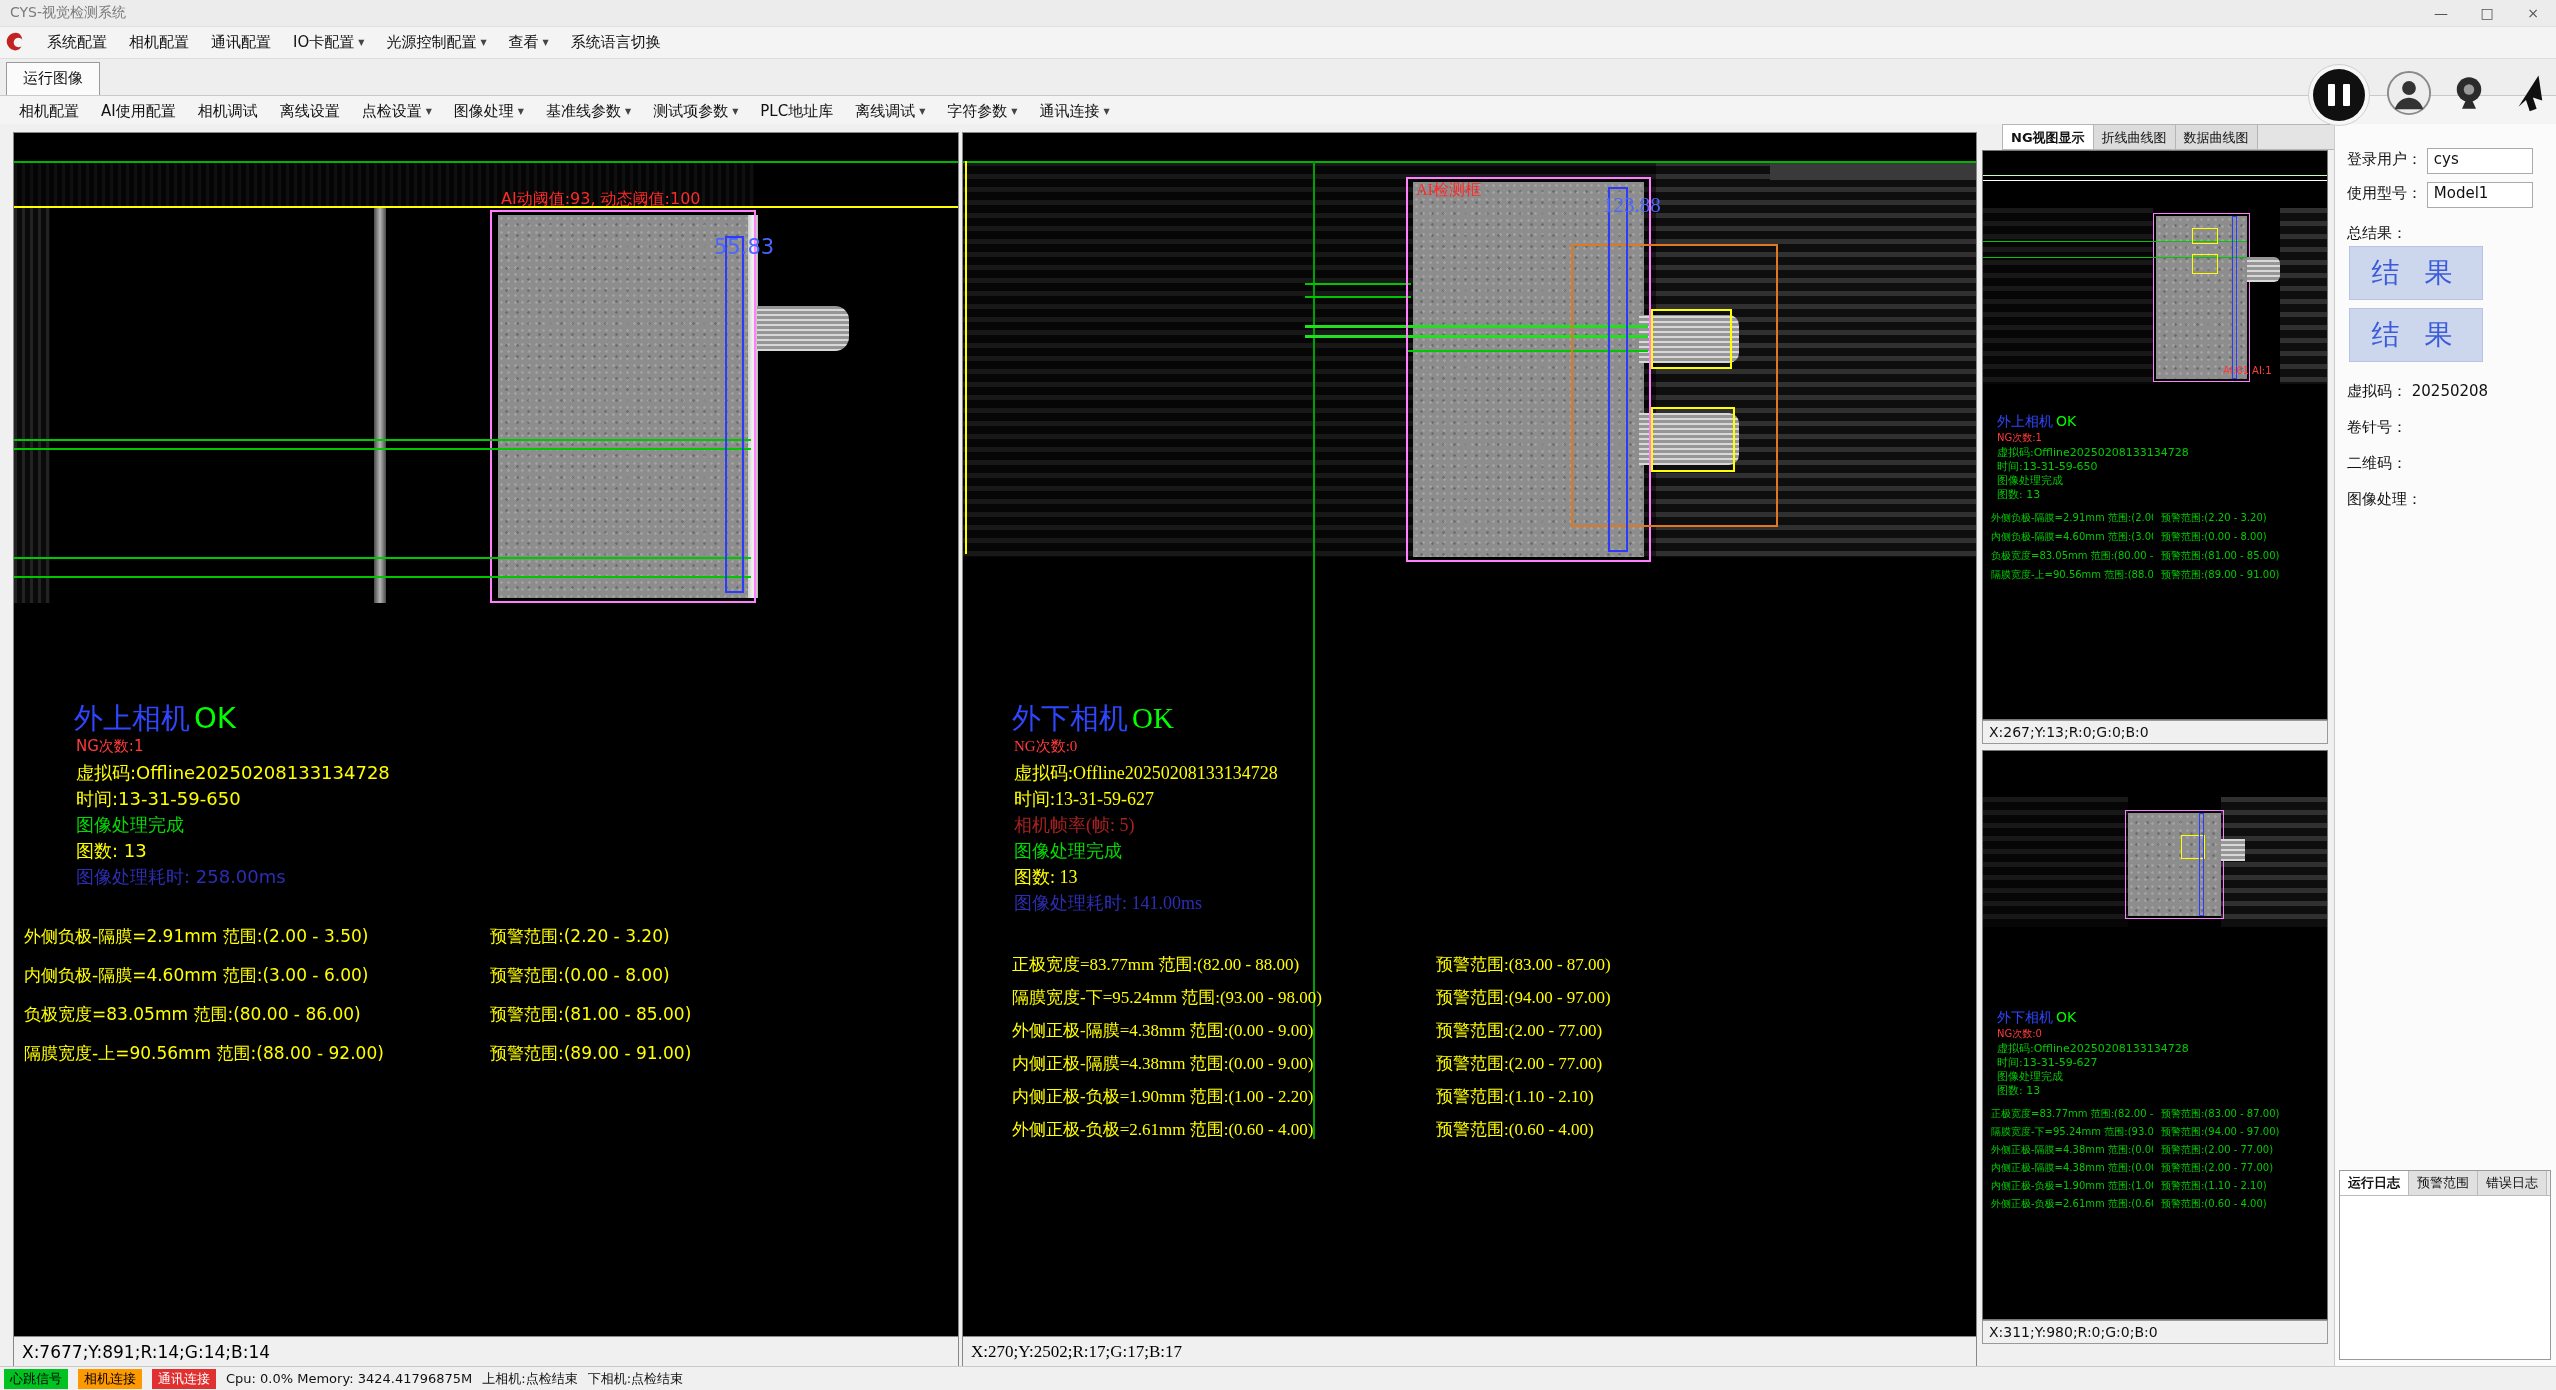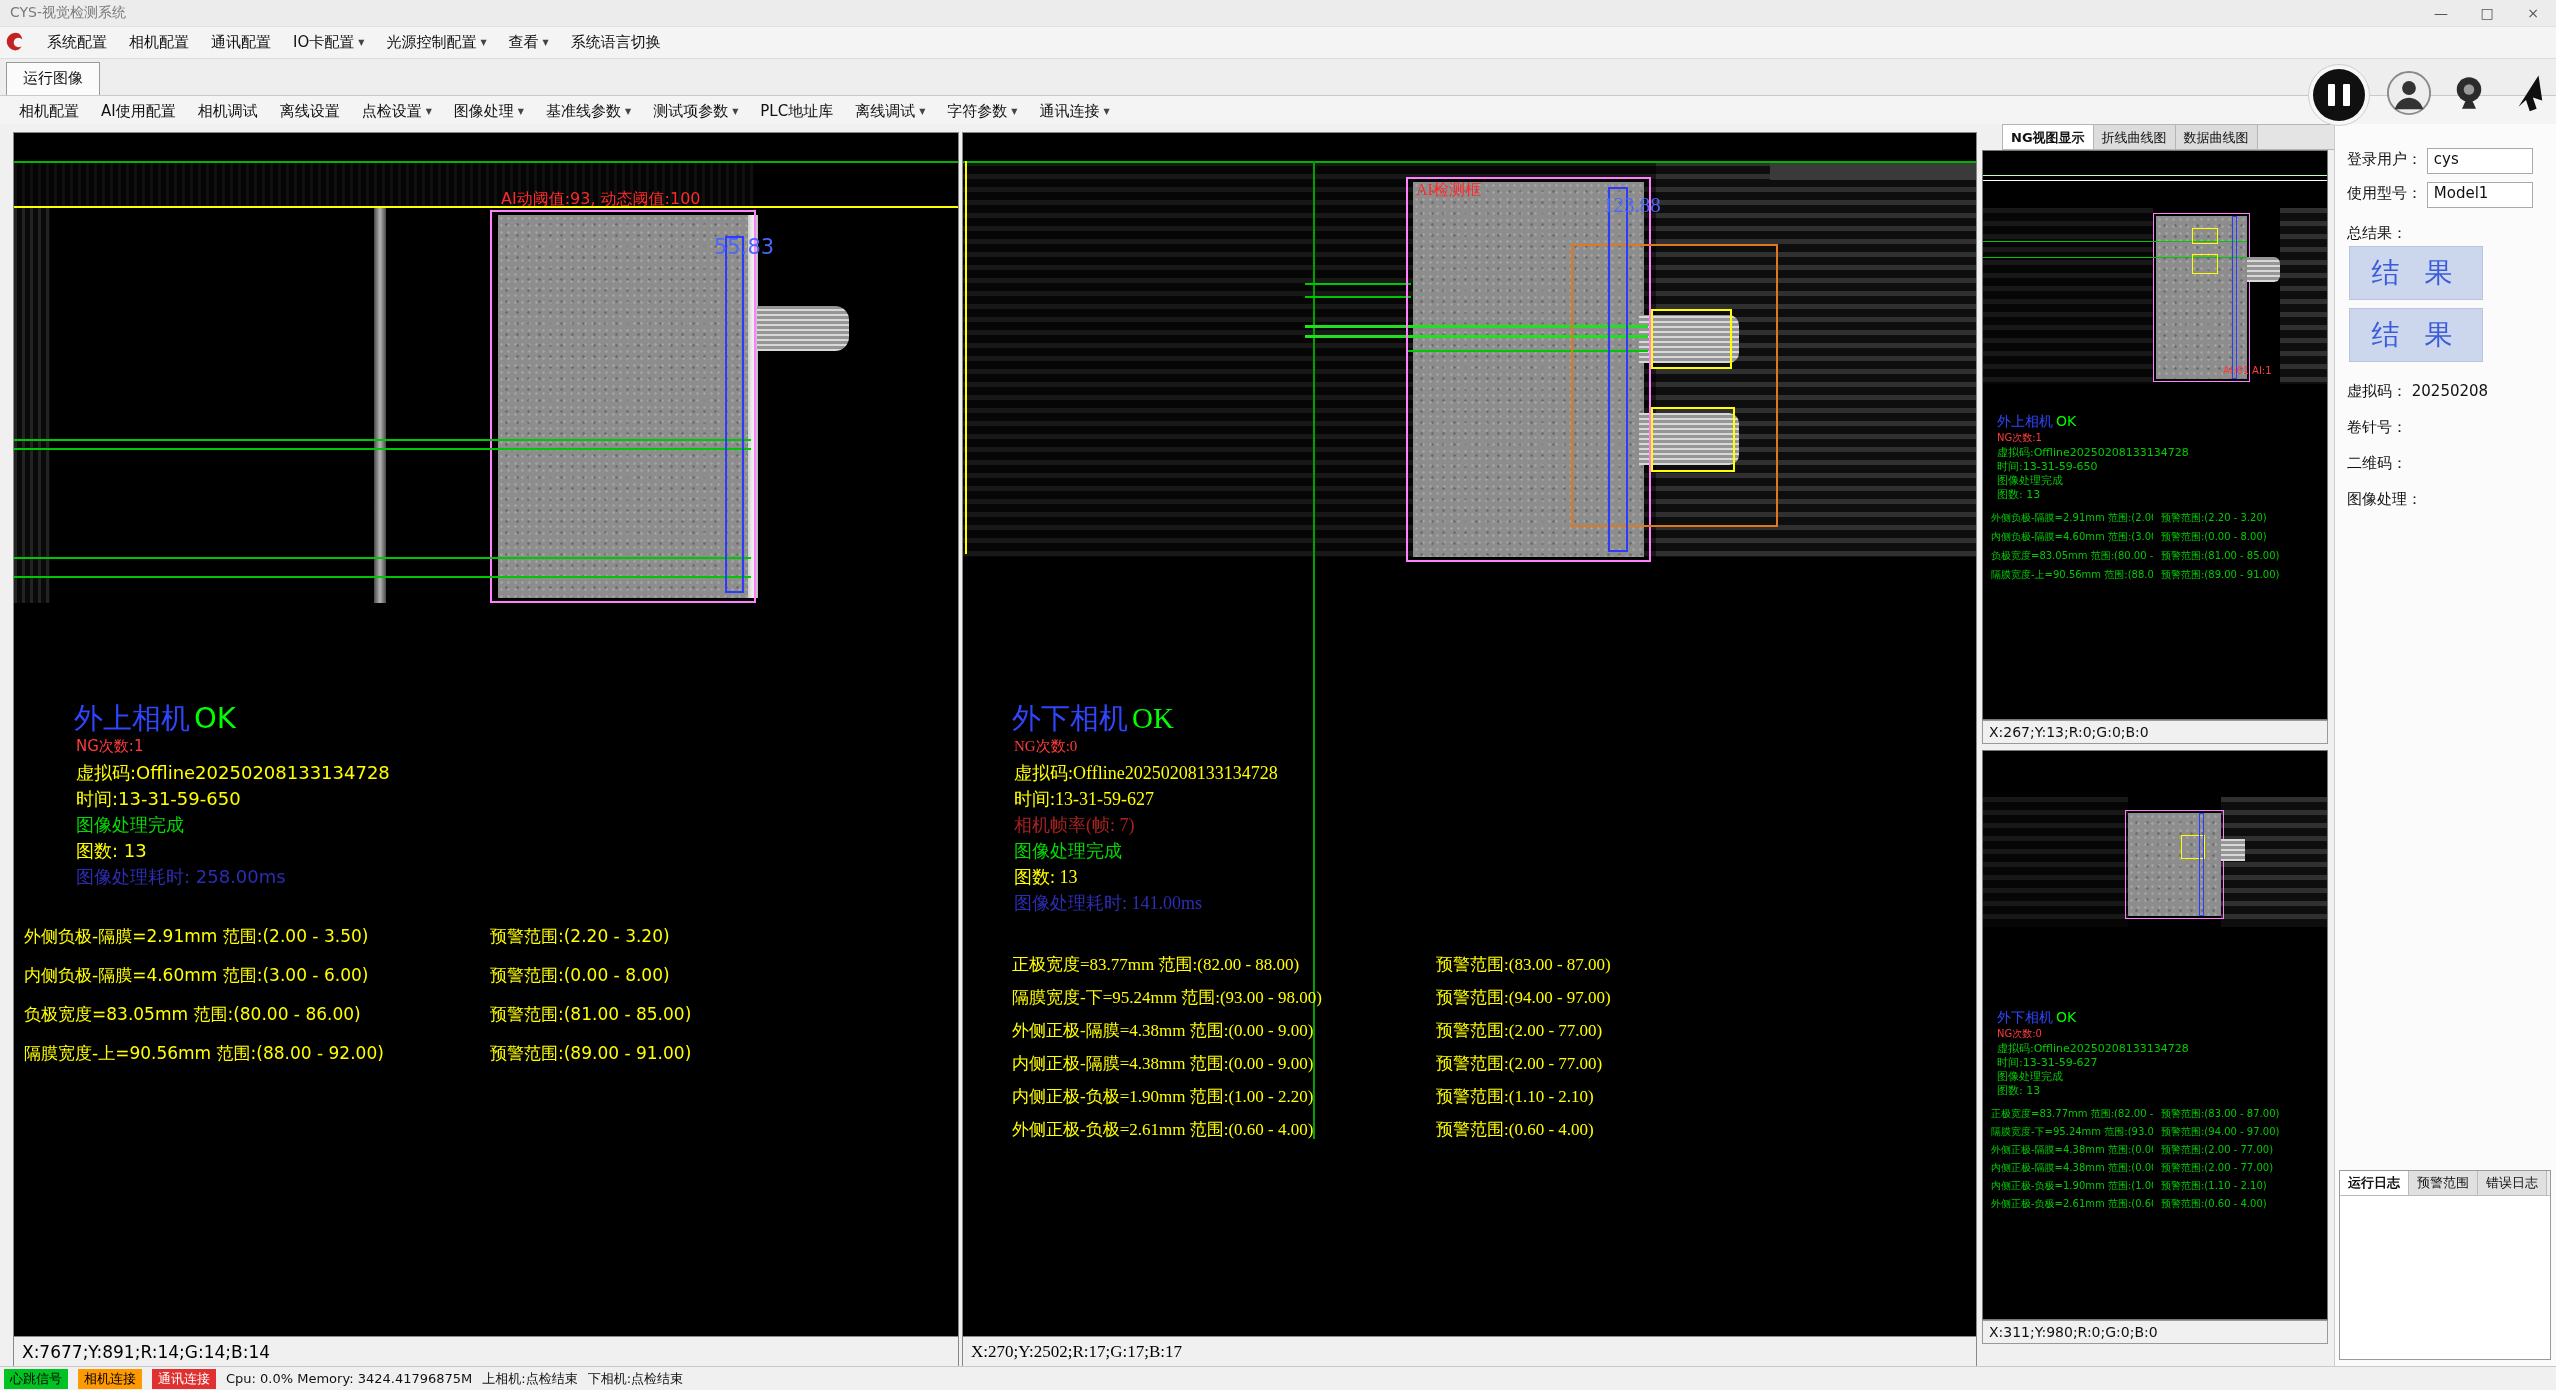--- a/index.html
+++ b/index.html
@@ -277,21 +277,21 @@
         <div class="abs" style="left:645px;top:54px;width:20px;height:365px;border:2px solid #2b3cff;box-sizing:border-box;"></div>
         <div class="abs t-red" style="left:453px;top:47px;">AI检测框</div>
         <div class="abs t-blue" style="left:640px;top:60px;">123.88</div>
 
         <div class="abs" style="left:49px;top:566px;">
           <span class="t-titleblue">外下相机</span><span class="t-ok">OK</span>
         </div>
         <div class="abs t-ng" style="left:51px;top:604px;">NG次数:0</div>
         <div class="abs t-yellow" style="left:51px;top:628px;">虚拟码:Offline20250208133134728</div>
         <div class="abs t-yellow" style="left:51px;top:654px;">时间:13-31-59-627</div>
-        <div class="abs t-dred" style="left:51px;top:680px;">相机帧率(帧: 7)</div>
+        <div class="abs t-dred" style="left:51px;top:680px;">相机帧率(帧: 5)</div>
         <div class="abs t-green" style="left:51px;top:706px;">图像处理完成</div>
         <div class="abs t-yellow" style="left:51px;top:732px;">图数: 13</div>
         <div class="abs t-dblue" style="left:51px;top:758px;">图像处理耗时: 141.00ms</div>
 
         <div class="meas-row" style="left:49px;top:820px;width:950px;">
           <span class="m1">正极宽度=83.77mm 范围:(82.00 - 88.00)</span>
           <span class="m2" style="left:424px;">预警范围:(83.00 - 87.00)</span>
         </div>
         <div class="meas-row" style="left:49px;top:853px;width:950px;">
           <span class="m1">隔膜宽度-下=95.24mm 范围:(93.00 - 98.00)</span>

